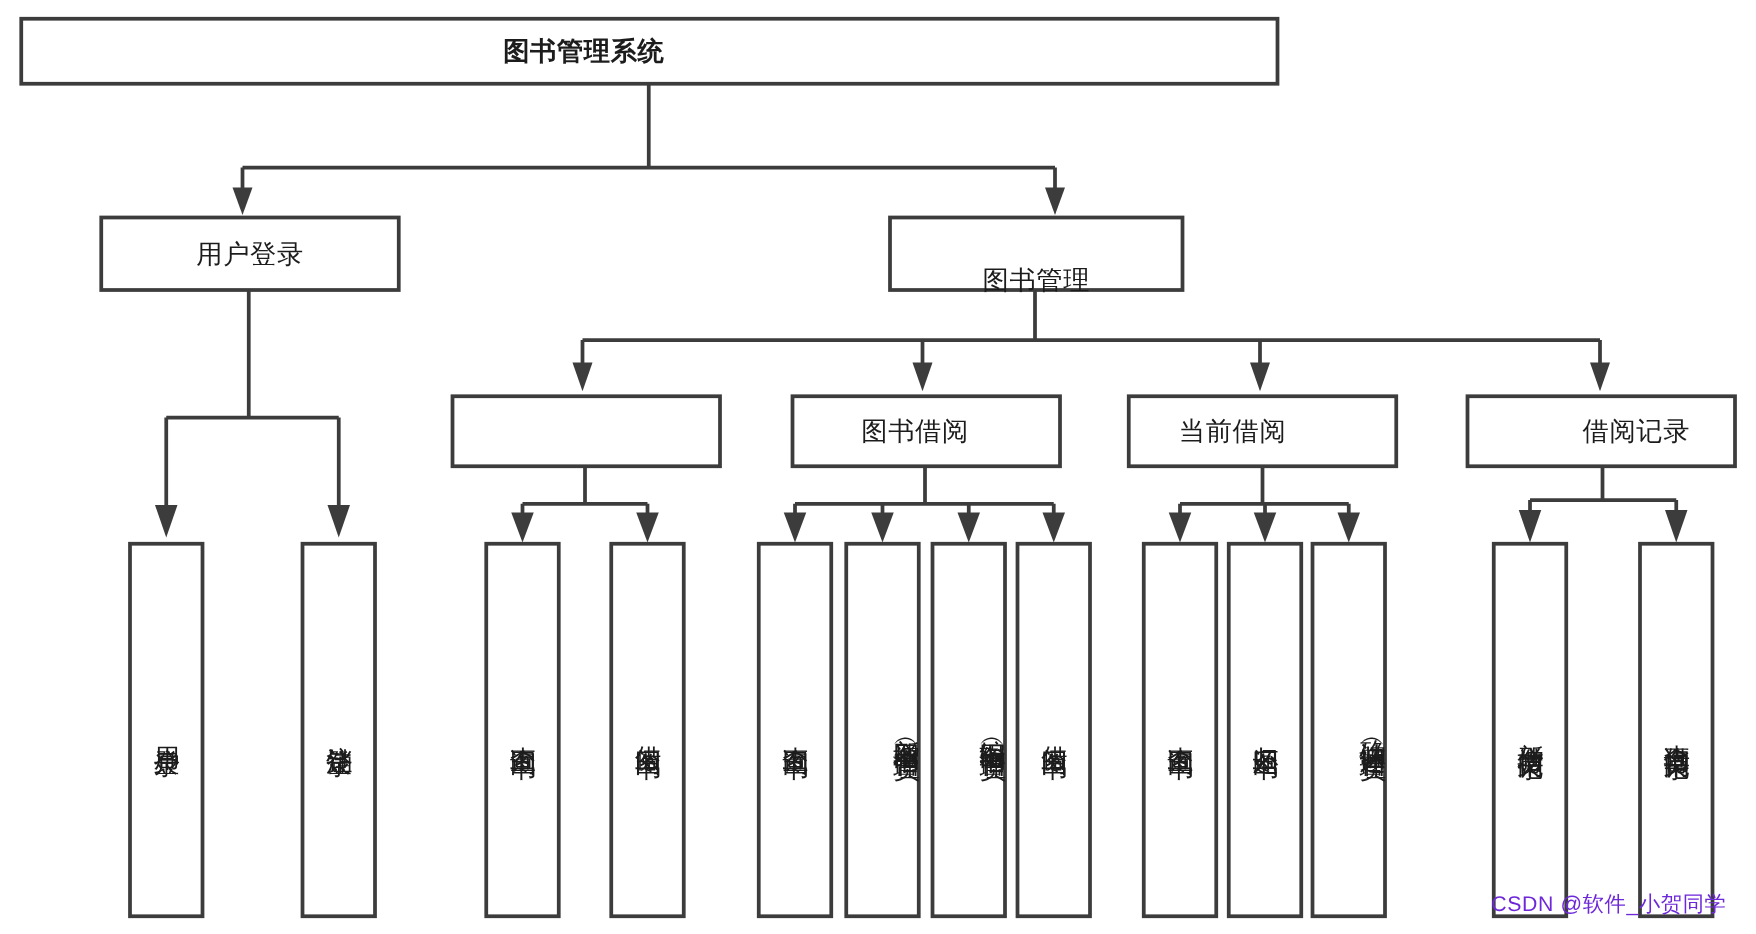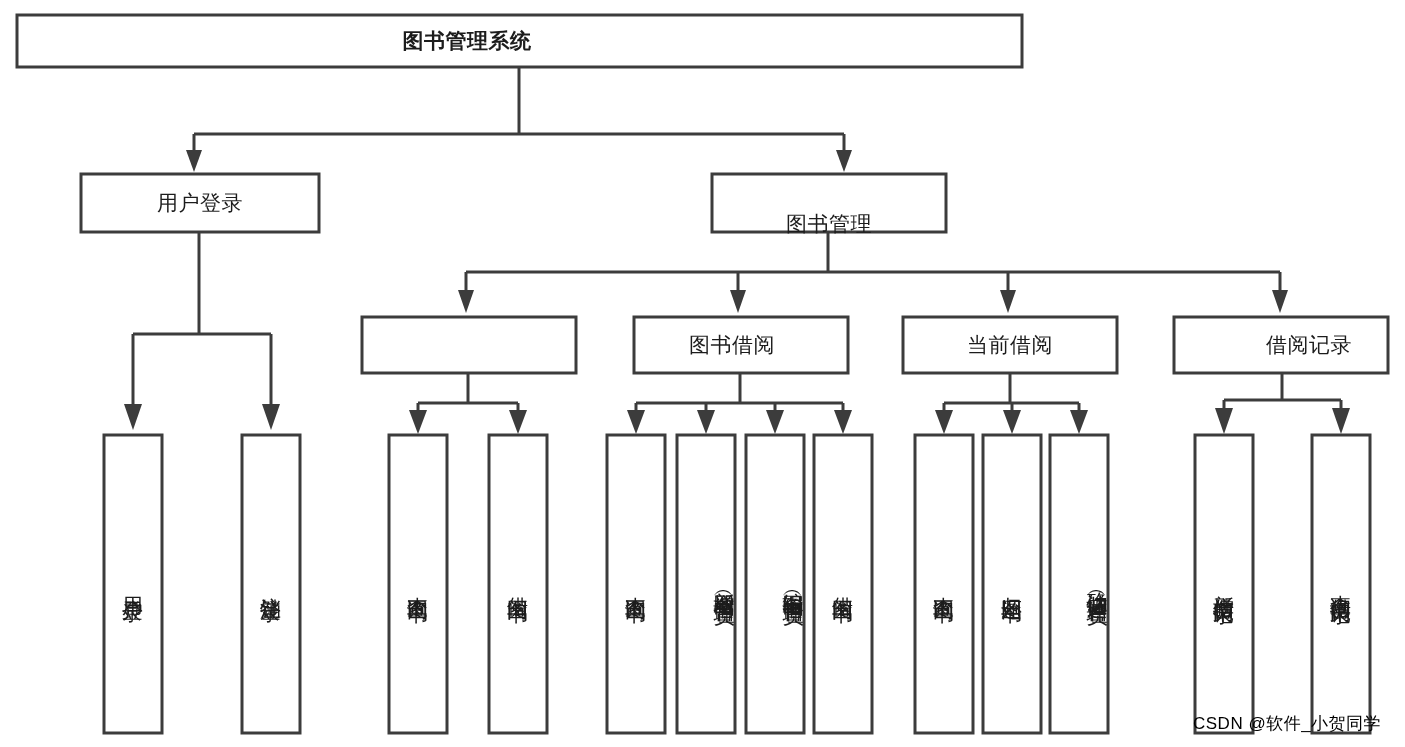--- a/index.html
+++ b/index.html
@@ -61,21 +61,21 @@
     color: #1c1c1c;
     writing-mode: vertical-rl;
     text-orientation: upright;
     letter-spacing: 2px;
     line-height: 1;
     pointer-events: none;
   }
   .watermark {
     position: absolute;
     font-size: 17px;
-    color: #000000;
+    color: #6d28d9;
     white-space: nowrap;
     letter-spacing: 0.5px;
   }
 </style>
 </head>
 <body>
 
 <div id="diagram-root">
 
   <svg class="diagram-canvas" viewBox="0 0 1405 747">
@@ -181,21 +181,21 @@
     <rect class="node-box" x="1195" y="435" width="58" height="298"></rect>
     <rect class="node-box" x="1312" y="435" width="58" height="298"></rect>
   </svg>
 
   <div class="node-label-h" style="left:17px; top:15px; width:900px; height:52px;font-weight:bold;">图书管理系统</div>
 
   <div class="node-label-h" style="left:81px; top:174px; width:238px; height:58px;">用户登录</div>
   <div class="node-label-h" style="left:712px; top:174px; width:234px; height:58px;margin-top:21px;">图书管理</div>
 
   <div class="node-label-h" style="left:634px; top:317px; width:196px; height:56px;">图书借阅</div>
-  <div class="node-label-h" style="left:903px; top:317px; width:214px; height:56px;">当前借阅</div>
+  <div class="node-label-h" style="left:879px; top:317px; width:214px; height:56px;">当前借阅</div>
   <div class="node-label-h" style="left:1174px; top:317px; width:214px; height:56px;margin-left:28px;">借阅记录</div>
 
   <div class="node-label-v" style="left:104px; top:435px; width:58px; height:298px;">用户登录</div>
   <div class="node-label-v" style="left:242px; top:435px; width:58px; height:298px;">注销登录</div>
 
   <div class="node-label-v" style="left:389px; top:435px; width:58px; height:298px;">查询图书</div>
   <div class="node-label-v" style="left:489px; top:435px; width:58px; height:298px;">借阅图书</div>
 
   <div class="node-label-v" style="left:607px; top:435px; width:58px; height:298px;">查询图书</div>
   <div class="node-label-v" style="left:677px; top:440px; width:58px; height:288px; align-items:flex-start;">新增图书（管理员）</div>

